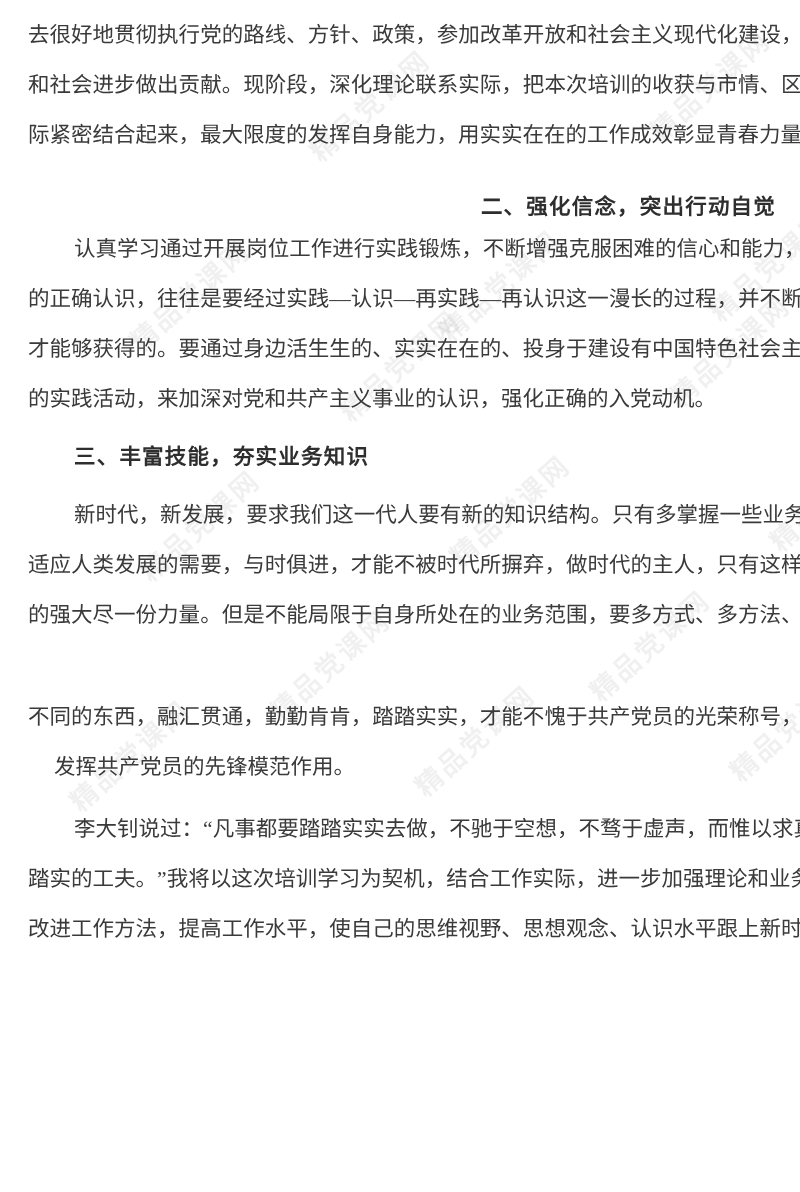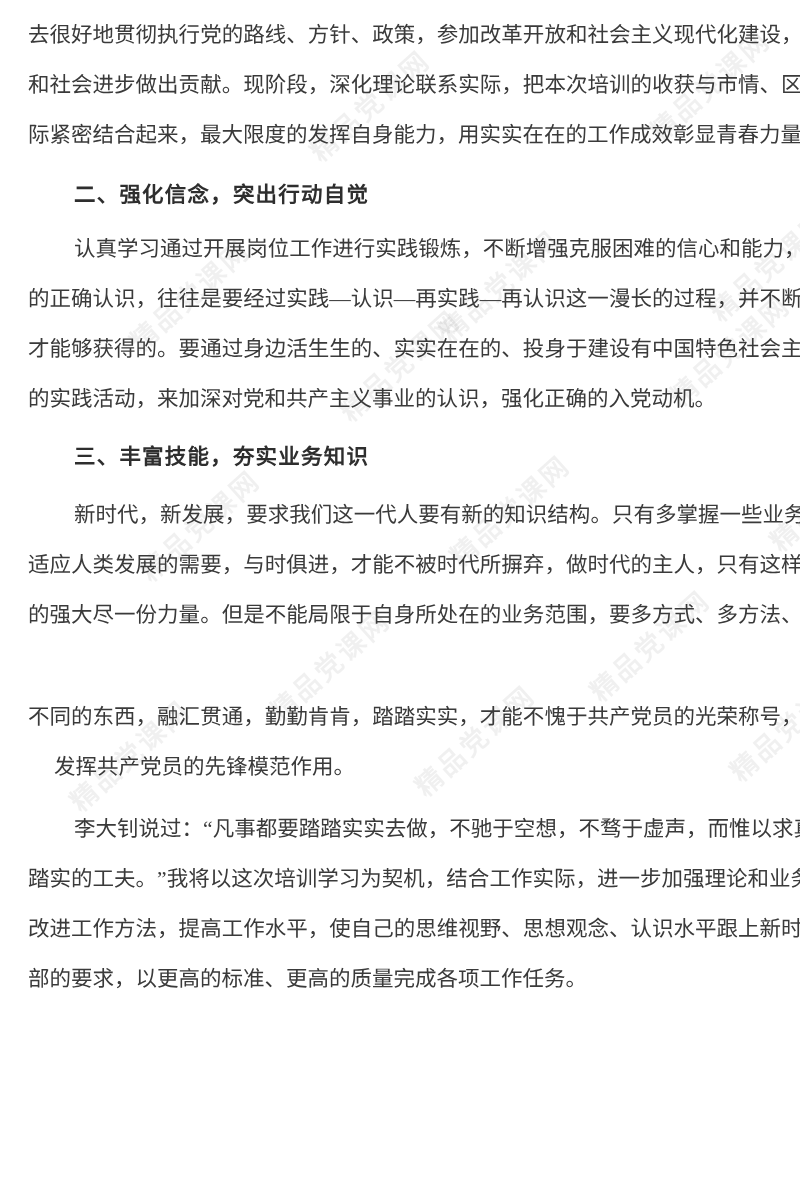--- a/index.html
+++ b/index.html
@@ -193,21 +193,21 @@
         <span>的</span>
         <span>收</span>
         <span>获</span>
         <span>与</span>
         <span>市</span>
         <span>情</span>
         <span>、</span>
         <span>区</span>
       </div>
       <div class="line tail" style="top: 118px;">际紧密结合起来，最大限度的发挥自身能力，用实实在在的工作成效彰显青春力量。</div>
-      <div class="line head" style="top: 178px;">二、强化信念，突出行动自觉</div>
+      <div class="line head" style="top: 190px; text-align: right;">二、强化信念，突出行动自觉</div>
       <div class="line indent justify" style="top: 232px;">
         <span>认</span>
         <span>真</span>
         <span>学</span>
         <span>习</span>
         <span>通</span>
         <span>过</span>
         <span>开</span>
         <span>展</span>
         <span>岗</span>
@@ -573,16 +573,15 @@
         <span>、</span>
         <span>认</span>
         <span>识</span>
         <span>水</span>
         <span>平</span>
         <span>跟</span>
         <span>上</span>
         <span>新</span>
         <span>时</span>
       </div>
-      <div class="line tail" style="top: 962px;">部的要求，以更高的标准、更高的质量完成各项工作任务。</div>
     </div>
 
 </div>
 
 </body></html>

